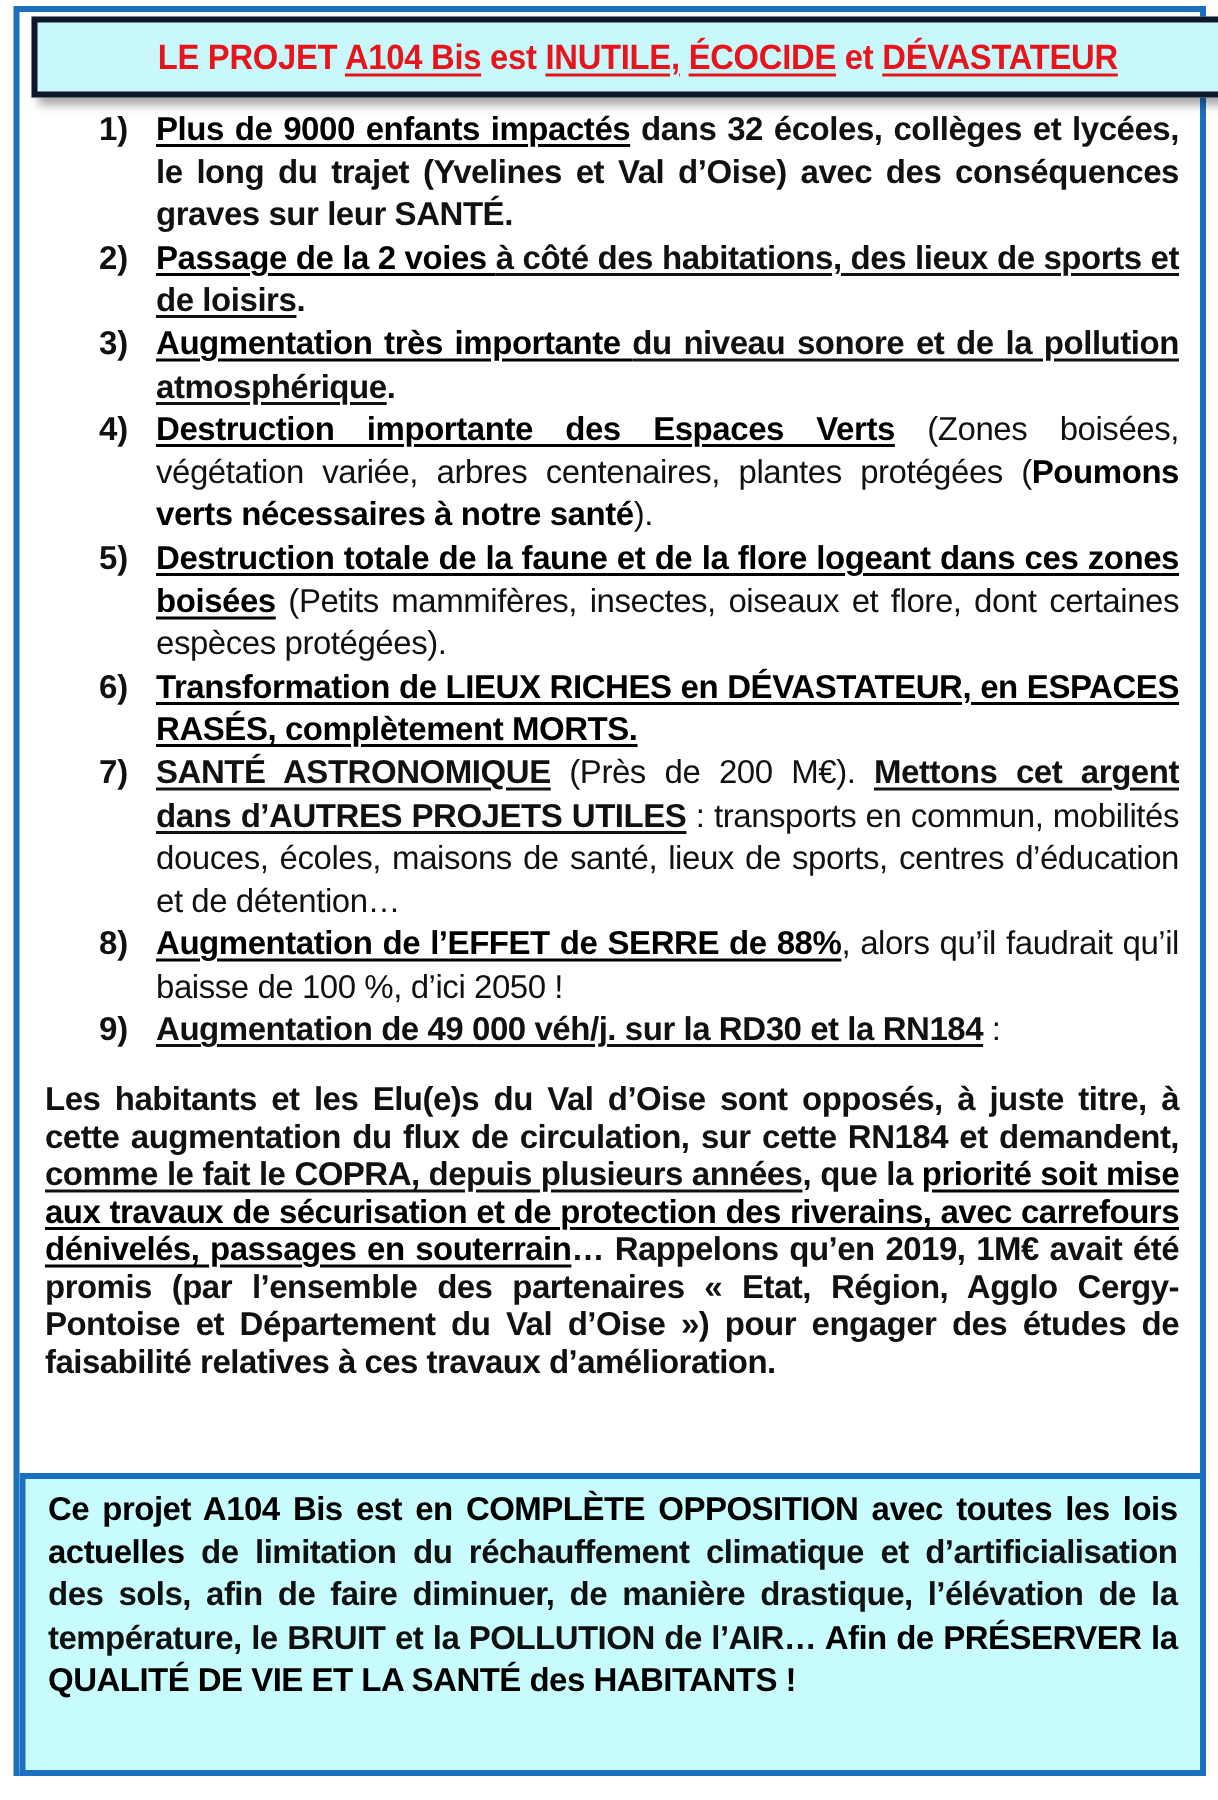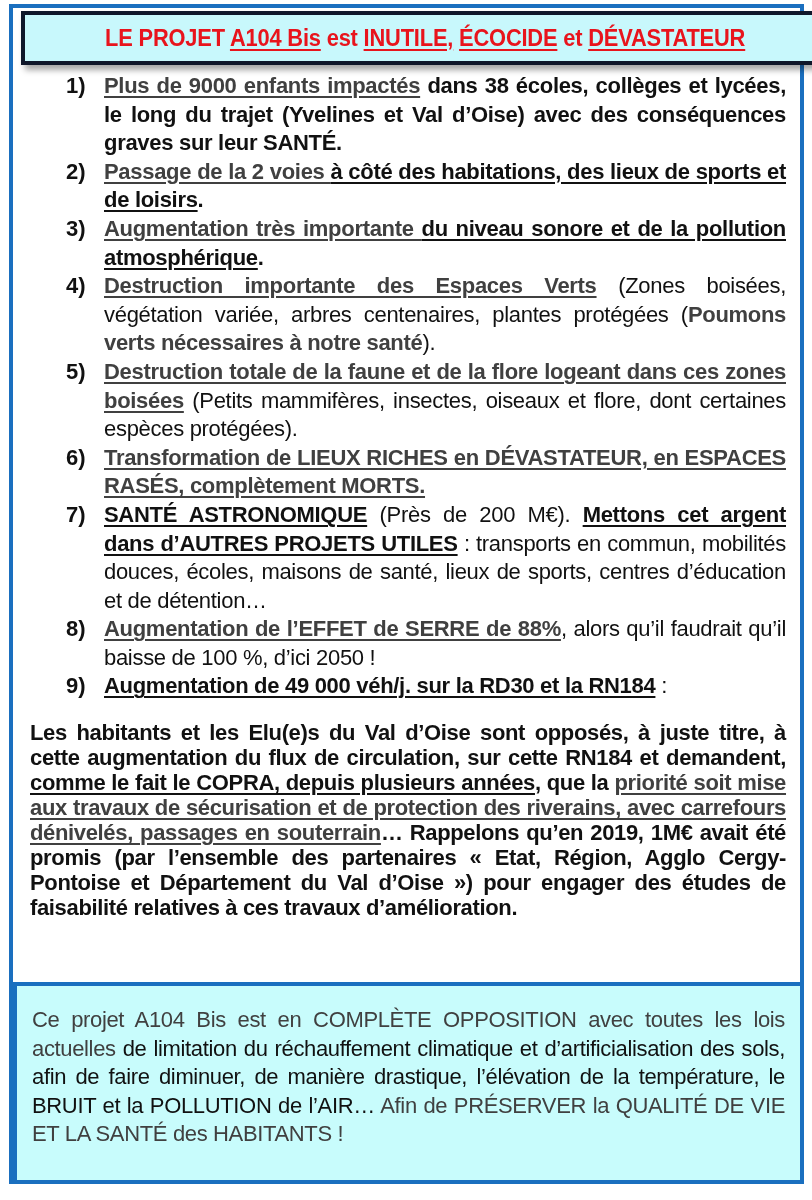--- a/index.html
+++ b/index.html
@@ -7,51 +7,51 @@
        font-family:"Liberation Sans","DejaVu Sans",sans-serif;color:#111;}
   .frame{position:absolute;left:9px;top:4px;width:795px;height:1180px;
          box-sizing:border-box;border:4px solid #1a6fbf;background:#fff;}
   .title-box{position:absolute;left:21px;top:11px;width:808px;height:54px;box-sizing:border-box;
          border:4px solid #0f172a;background:#c8f8fc;
          box-shadow:4px 5px 6px rgba(0,0,0,0.35);
          display:flex;align-items:center;justify-content:center;}
   .title{font-size:23.5px;font-weight:bold;color:#e8141c;letter-spacing:-0.2px;white-space:nowrap;
          transform:scaleX(0.93);}
   .u{text-decoration:underline;text-decoration-thickness:2px;text-underline-offset:3px;}
-  .red{color:#404040;}
+  .red{color:#000000;}
   .blk{color:#111;}
   .n{font-weight:normal;}
   .list{position:absolute;left:66px;top:72px;width:720px;margin:0;padding:0;list-style:none;}
   .item{display:flex;font-size:22px;line-height:28.6px;}
   .num{width:38px;flex:none;font-weight:bold;}
   .txt{flex:1;text-align:justify;font-weight:bold;letter-spacing:-0.3px;
        transform-origin:left;}
   .txt .n{font-weight:normal;}
   .para{position:absolute;left:30px;top:720px;width:756px;font-size:22px;line-height:25px;
         font-weight:bold;text-align:justify;letter-spacing:-0.35px;}
   .bottom-box{position:absolute;left:13px;top:982px;width:791px;height:202px;box-sizing:border-box;
         border:4px solid #1a6fbf;background:#c8fcfc;}
-  .bottom-text{position:absolute;left:15px;top:20px;width:753px;font-size:22px;line-height:28.6px;
-        font-weight:normal;text-align:justify;letter-spacing:-0.35px;}
+  .bottom-text{position:absolute;left:15px;top:6px;width:753px;font-size:22px;line-height:28.6px;
+        font-weight:bold;text-align:justify;letter-spacing:-0.35px;}
 </style>
 </head>
 <body>
 
 <div class="frame"></div>
 
 <div class="title-box">
   <div class="title">
     <span>LE PROJET </span><span class="u">A104 Bis</span><span> est </span><span class="u">INUTILE,</span><span> </span><span class="u">ÉCOCIDE</span><span> et </span><span class="u">DÉVASTATEUR</span>
   </div>
 </div>
 
 <ul class="list">
   <li class="item">
     <span class="num">1)</span>
-    <span class="txt"><span class="red u">Plus de 9000 enfants impactés</span><span> dans 38 écoles, collèges et lycées, le long du trajet (Yvelines et Val d’Oise) avec des conséquences graves sur leur SANTÉ.</span></span>
+    <span class="txt"><span class="red u">Plus de 9000 enfants impactés</span><span> dans 32 écoles, collèges et lycées, le long du trajet (Yvelines et Val d’Oise) avec des conséquences graves sur leur SANTÉ.</span></span>
   </li>
   <li class="item">
     <span class="num">2)</span>
     <span class="txt"><span class="red u">Passage de la 2 voies </span><span class="u">à côté des habitations, des lieux de sports et de loisirs</span><span>.</span></span>
   </li>
   <li class="item">
     <span class="num">3)</span>
     <span class="txt"><span class="red u">Augmentation très importante </span><span class="u">du niveau sonore et de la pollution atmosphérique</span><span>.</span></span>
   </li>
   <li class="item">

